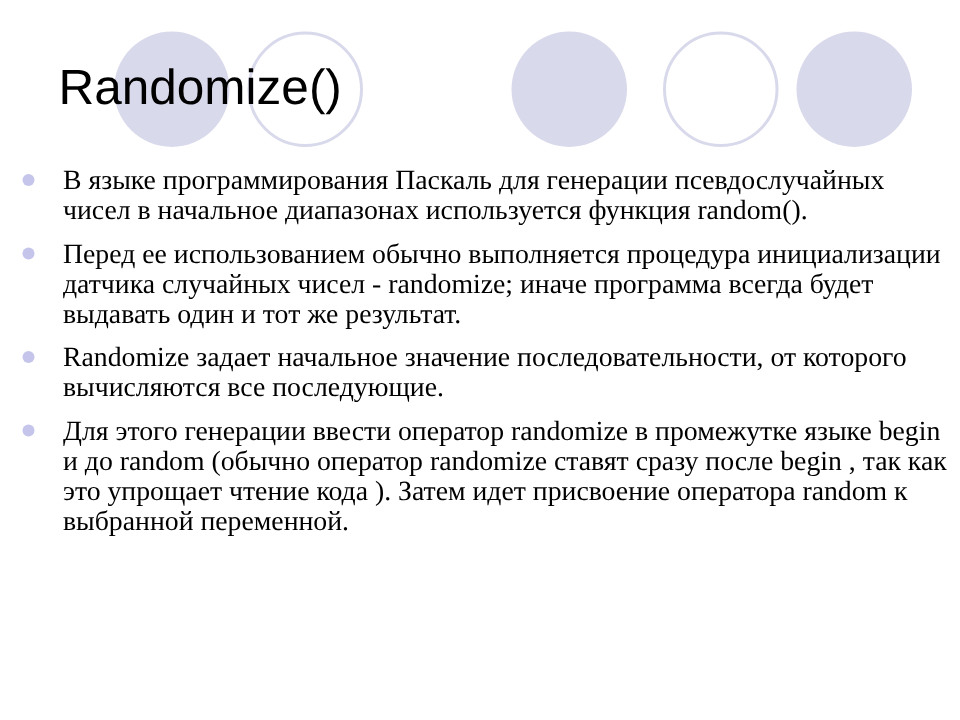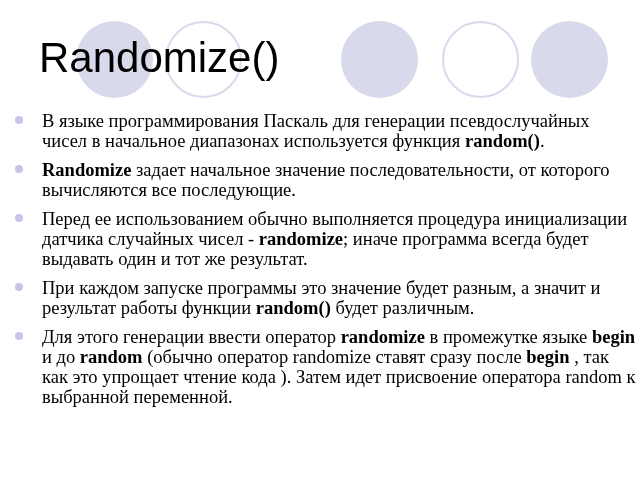--- a/index.html
+++ b/index.html
@@ -1,38 +1,37 @@
 <!DOCTYPE html>
 <html><head>
 <meta charset="utf-8">
 <style>
   html, body { margin:0; padding:0; }
   body { width:640px; height:480px; background:#ffffff; position:relative; overflow:hidden; }
   .circle { position:absolute; width:77px; height:77px; border-radius:50%; box-sizing:border-box; top:21px; }
   .filled { background:#d9d9ec; }
   .outline { background:#ffffff; border:2px solid #d9d9ec; }
-  .title { position:absolute; left:39px; top:37px; font-family:"Liberation Sans", sans-serif; font-size:42px; color:#000; margin:0; font-weight:normal; line-height:42px; }
+  .title { position:absolute; left:39px; top:37px; font-family:"Liberation Sans", sans-serif; font-size:33px; color:#000; margin:0; font-weight:normal; line-height:42px; }
   .list { position:absolute; left:0; top:111px; width:640px; margin:0; padding:0; list-style:none;
           font-family:"Liberation Serif", serif; font-size:18.5px; line-height:20px; color:#000; }
   .item { position:relative; padding-left:42px; padding-right:4px; margin-bottom:9px; }
   .bullet { position:absolute; left:15px; top:5px; width:8px; height:8px; border-radius:50%; background:#c5c5ec; }
-  b { font-weight:bold; }
+  b { font-weight:normal; }
 </style>
 </head>
 <body>
 
 <div>
   <div class="circle filled" style="left:76px;"></div>
   <div class="circle outline" style="left:165px;"></div>
   <div class="circle filled" style="left:341px;"></div>
   <div class="circle outline" style="left:442px;"></div>
   <div class="circle filled" style="left:531px;"></div>
 
   <h1 class="title">Randomize()</h1>
 
   <ul class="list">
     <li class="item"><span class="bullet"></span><span>В языке программирования Паскаль для генерации псевдослучайных чисел в начальное диапазонах используется функция </span><b>random()</b><span>.</span></li>
+    <li class="item"><span class="bullet"></span><span>Перед ее использованием обычно выполняется процедура инициализации датчика случайных чисел - </span><b>randomize</b><span>; иначе программа всегда будет выдавать один и тот же результат.</span></li>
     <li class="item"><span class="bullet"></span><b>Randomize</b><span> задает начальное значение последовательности, от которого вычисляются все последующие.</span></li>
-    <li class="item"><span class="bullet"></span><span>Перед ее использованием обычно выполняется процедура инициализации датчика случайных чисел - </span><b>randomize</b><span>; иначе программа всегда будет выдавать один и тот же результат.</span></li>
-    <li class="item"><span class="bullet"></span><span>При каждом запуске программы это значение будет разным, а значит и результат работы функции </span><b>random()</b><span> будет различным.</span></li>
     <li class="item"><span class="bullet"></span><span>Для этого генерации ввести оператор </span><b>randomize</b><span> в промежутке языке </span><b>begin</b><span> и до </span><b>random</b><span> (обычно оператор randomize ставят сразу после </span><b>begin</b><span> , так как это упрощает чтение кода ). Затем идет присвоение оператора random к выбранной переменной.</span></li>
   </ul>
 </div>
 
 </body></html>

